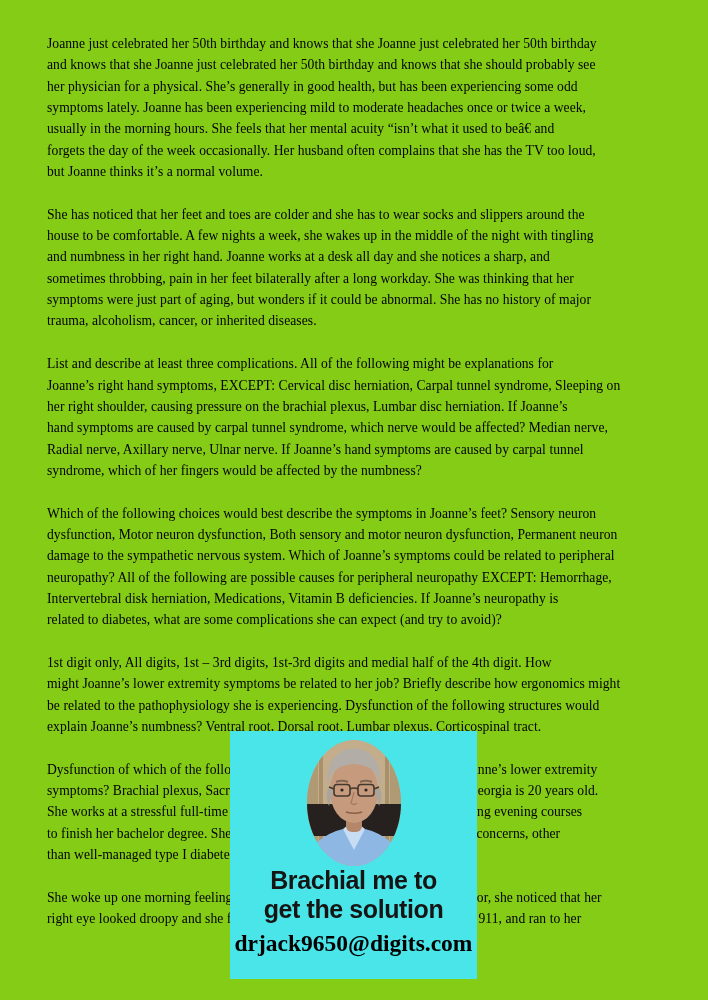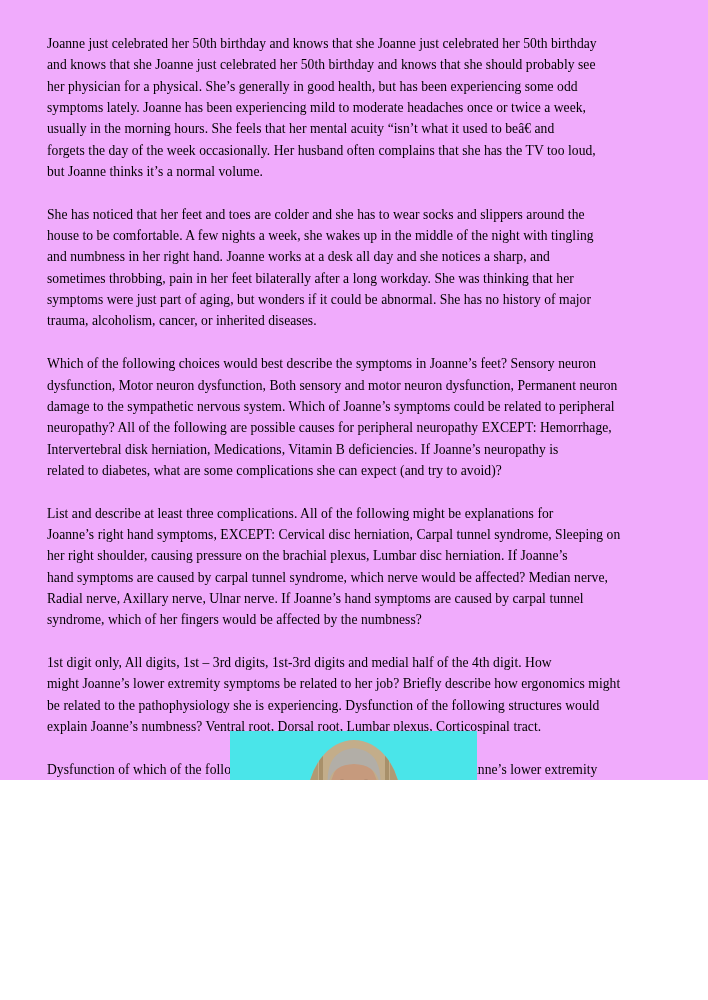--- a/index.html
+++ b/index.html
@@ -1,20 +1,20 @@
 <!DOCTYPE html>
 <html><head>
 <meta charset="utf-8">
 <style>
   html, body { margin: 0; padding: 0; background: #ffffff; }
   .page {
     position: relative;
     width: 708px;
-    height: 780px;
-    background: #f0abfc;
+    height: 1000px;
+    background: #84cc16;
     overflow: hidden;
     font-family: "Liberation Serif", serif;
   }
   .doc {
     position: absolute;
     left: 47px;
     top: 33px;
     width: 655px;
   }
   .doc p.para {
@@ -81,32 +81,32 @@
 symptoms lately. Joanne has been experiencing mild to moderate headaches once or twice a week,
 usually in the morning hours. She feels that her mental acuity “isn’t what it used to beâ€ and
 forgets the day of the week occasionally. Her husband often complains that she has the TV too loud,
 but Joanne thinks it’s a normal volume.</p>
     <p class="para">She has noticed that her feet and toes are colder and she has to wear socks and slippers around the
 house to be comfortable. A few nights a week, she wakes up in the middle of the night with tingling
 and numbness in her right hand. Joanne works at a desk all day and she notices a sharp, and
 sometimes throbbing, pain in her feet bilaterally after a long workday. She was thinking that her
 symptoms were just part of aging, but wonders if it could be abnormal. She has no history of major
 trauma, alcoholism, cancer, or inherited diseases.</p>
+    <p class="para">List and describe at least three complications. All of the following might be explanations for
+Joanne’s right hand symptoms, EXCEPT: Cervical disc herniation, Carpal tunnel syndrome, Sleeping on
+her right shoulder, causing pressure on the brachial plexus, Lumbar disc herniation. If Joanne’s
+hand symptoms are caused by carpal tunnel syndrome, which nerve would be affected? Median nerve,
+Radial nerve, Axillary nerve, Ulnar nerve. If Joanne’s hand symptoms are caused by carpal tunnel
+syndrome, which of her fingers would be affected by the numbness?</p>
     <p class="para">Which of the following choices would best describe the symptoms in Joanne’s feet? Sensory neuron
 dysfunction, Motor neuron dysfunction, Both sensory and motor neuron dysfunction, Permanent neuron
 damage to the sympathetic nervous system. Which of Joanne’s symptoms could be related to peripheral
 neuropathy? All of the following are possible causes for peripheral neuropathy EXCEPT: Hemorrhage,
 Intervertebral disk herniation, Medications, Vitamin B deficiencies. If Joanne’s neuropathy is
 related to diabetes, what are some complications she can expect (and try to avoid)?</p>
-    <p class="para">List and describe at least three complications. All of the following might be explanations for
-Joanne’s right hand symptoms, EXCEPT: Cervical disc herniation, Carpal tunnel syndrome, Sleeping on
-her right shoulder, causing pressure on the brachial plexus, Lumbar disc herniation. If Joanne’s
-hand symptoms are caused by carpal tunnel syndrome, which nerve would be affected? Median nerve,
-Radial nerve, Axillary nerve, Ulnar nerve. If Joanne’s hand symptoms are caused by carpal tunnel
-syndrome, which of her fingers would be affected by the numbness?</p>
     <p class="para">1st digit only, All digits, 1st – 3rd digits, 1st-3rd digits and medial half of the 4th digit. How
 might Joanne’s lower extremity symptoms be related to her job? Briefly describe how ergonomics might
 be related to the pathophysiology she is experiencing. Dysfunction of the following structures would
 explain Joanne’s numbness? Ventral root, Dorsal root, Lumbar plexus, Corticospinal tract.</p>
     <p class="para">Dysfunction of which of the following nerve structures would best explain Joanne’s lower extremity
 symptoms? Brachial plexus, Sacral plexus, Cervical plexus, Lumbar plexus. Georgia is 20 years old.
 She works at a stressful full-time job at a software company, and she is attending evening courses
 to finish her bachelor degree. She is generally healthy and has no other health concerns, other
 than well-managed type I diabetes.</p>
     <p class="para">She woke up one morning feeling a little strange. When she looked in the mirror, she noticed that her

